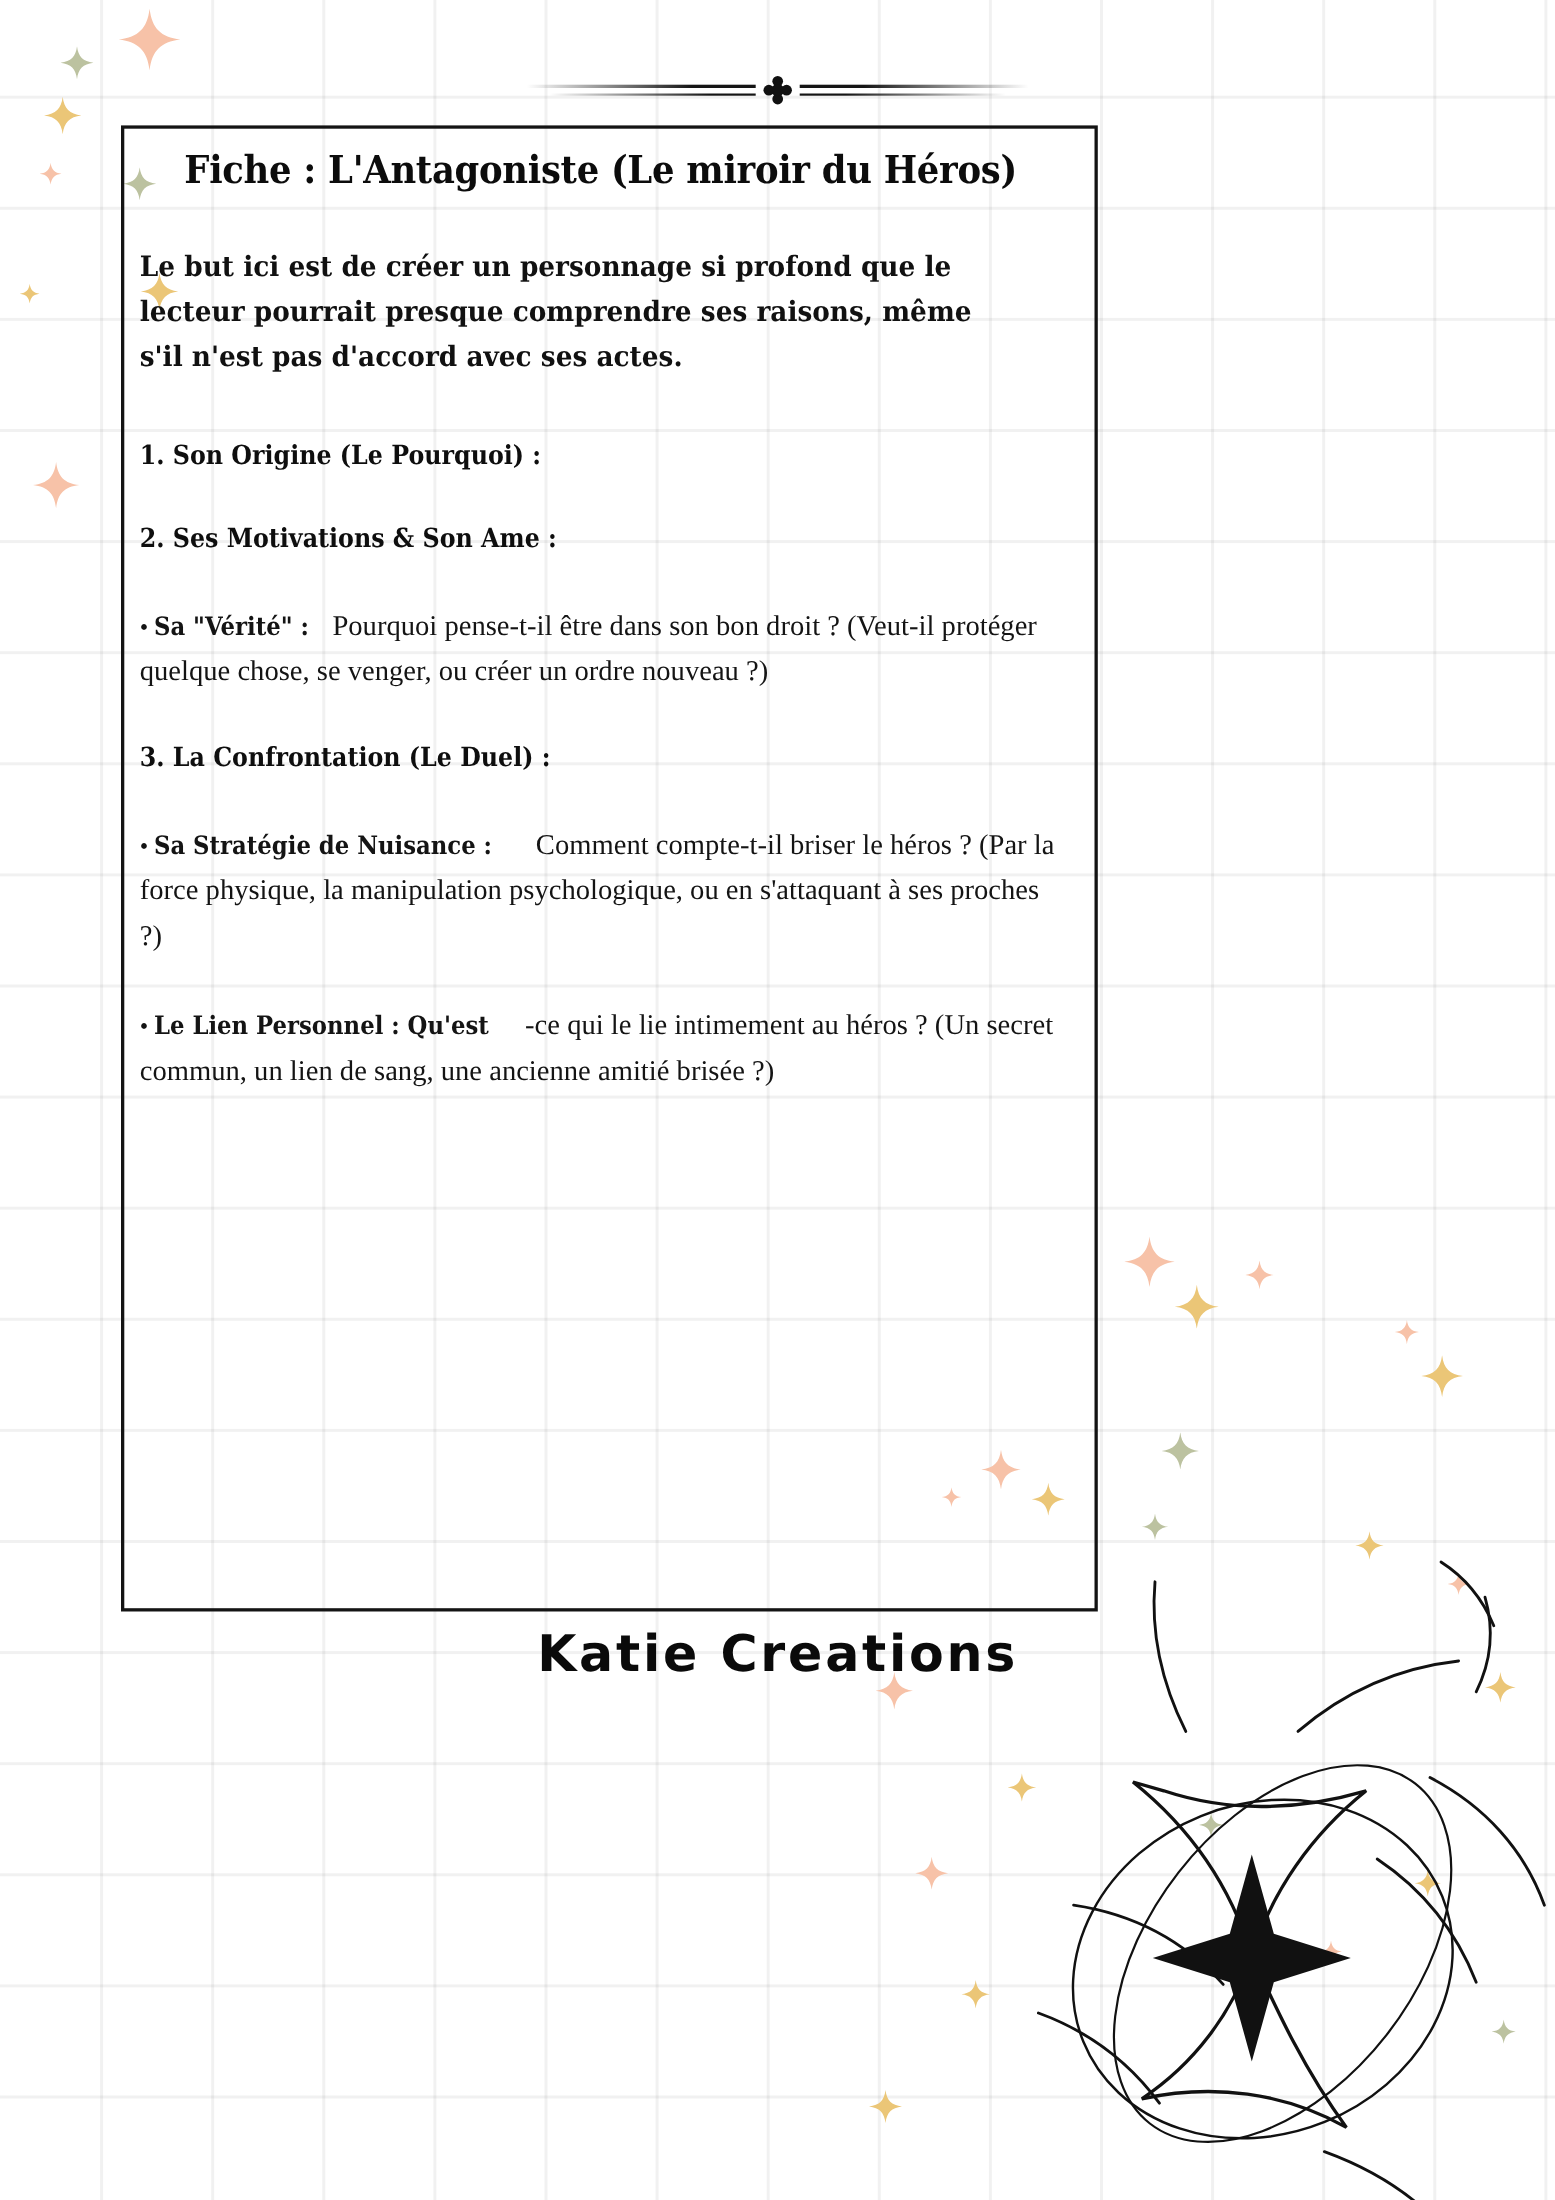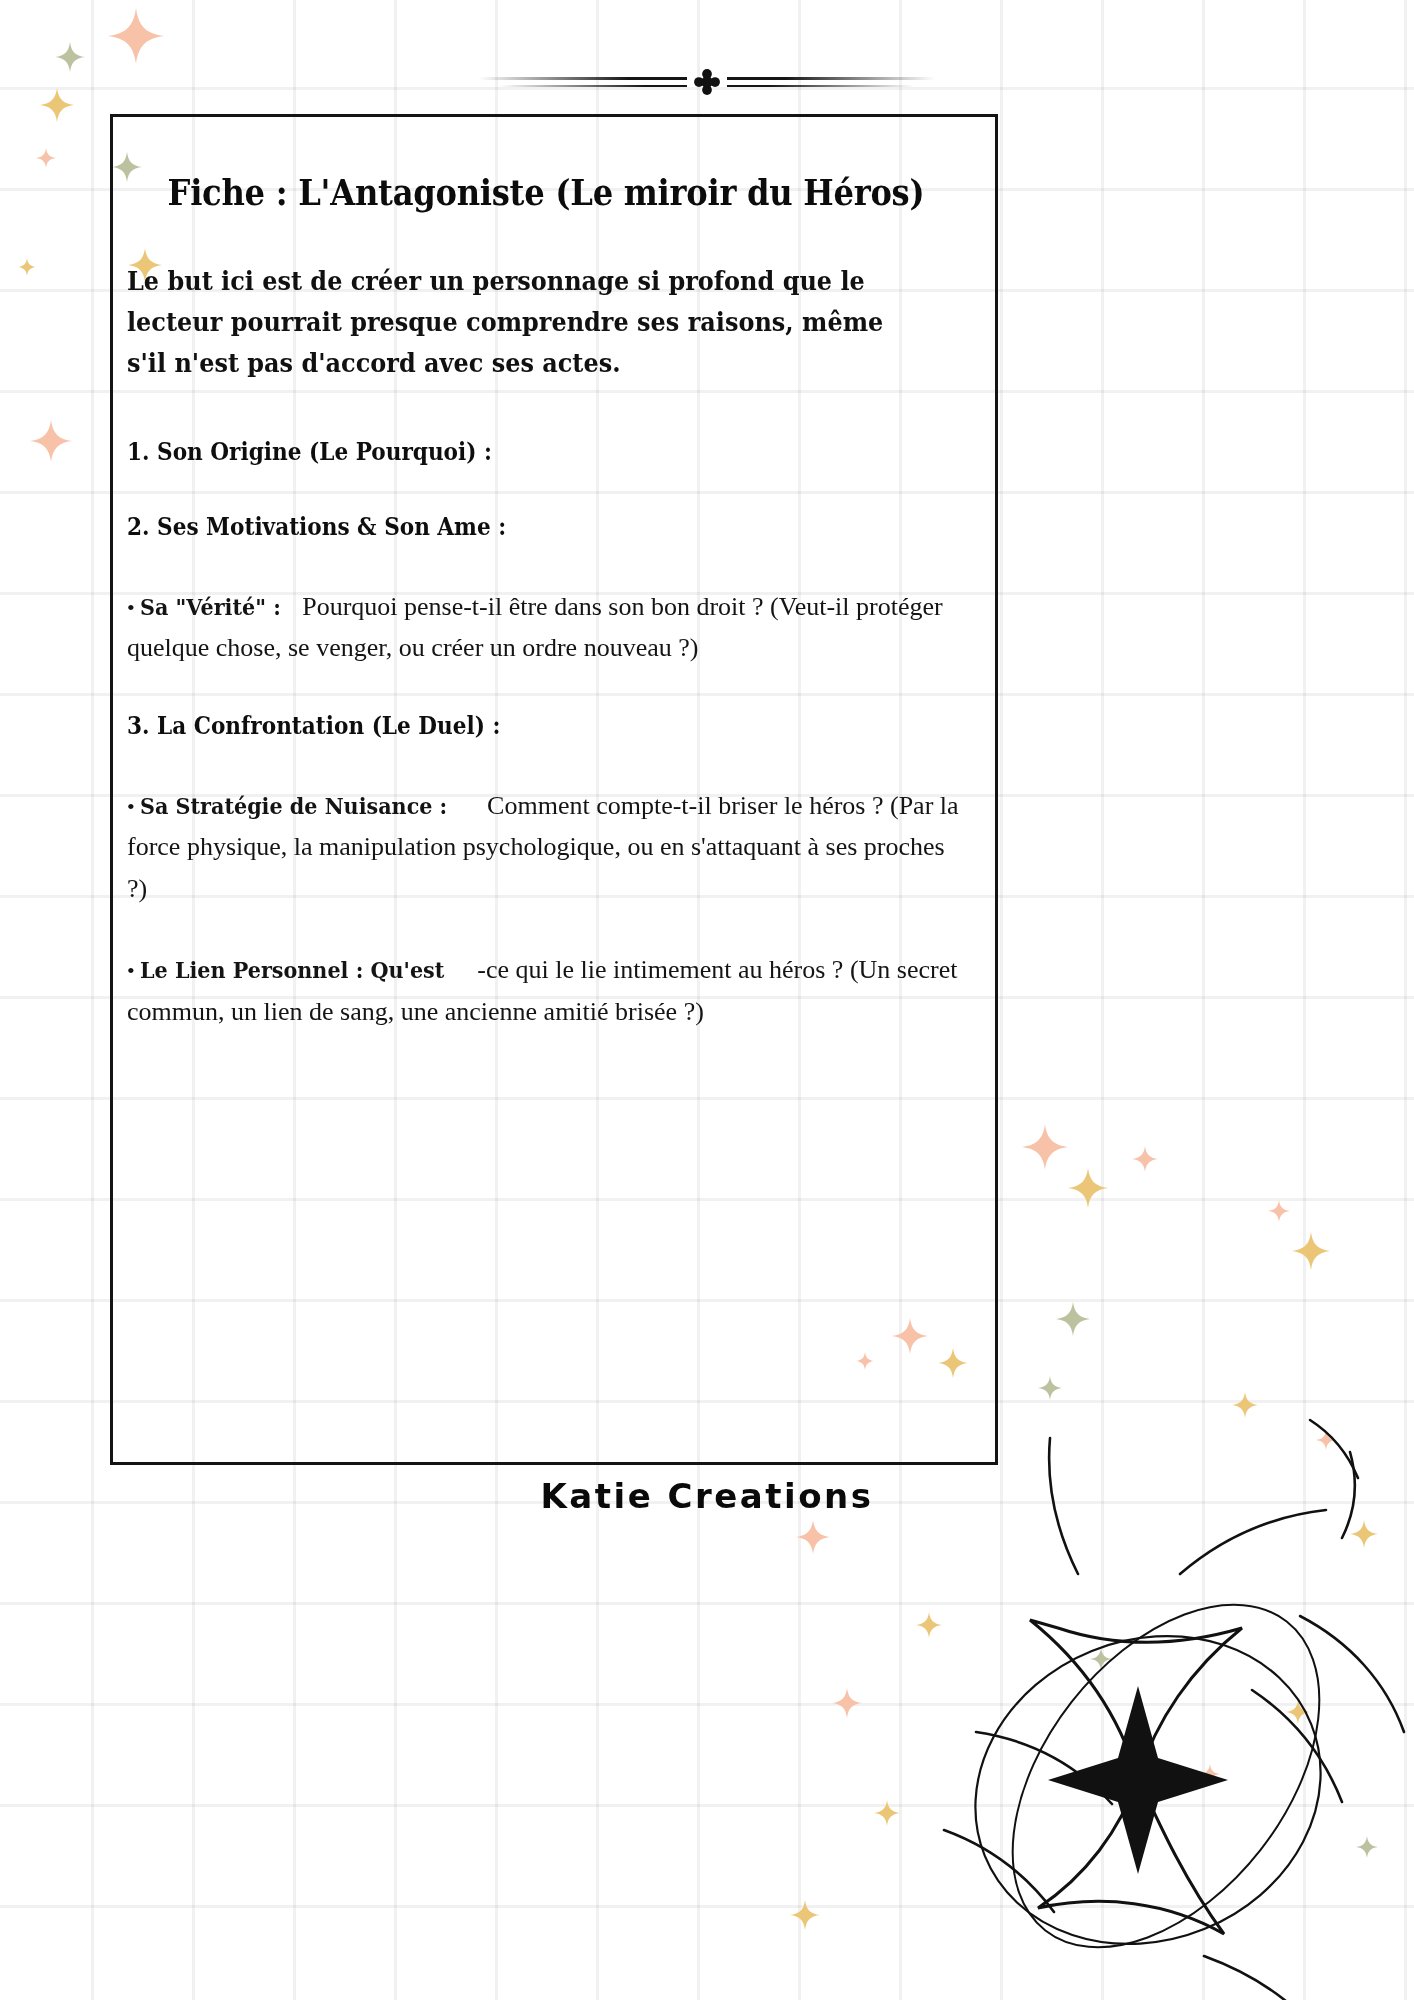--- a/index.html
+++ b/index.html
@@ -73,21 +73,21 @@
     left: 110px;
     top: 114px;
     width: 888px;
     height: 1351px;
     border: 3px solid #141414;
     box-sizing: border-box;
     background: transparent;
   }
 
   .sheet-inner {
-    padding: 54px 30px 0 14px;
+    padding: 16px 30px 0 14px;
   }
 
   h1.doc-title {
     font-family: "DejaVu Serif", "Liberation Serif", serif;
     font-weight: bold;
     font-size: 35px;
     line-height: 1.25;
     text-align: center;
     margin: 0 0 46px 0;
     color: #0c0c0c;
@@ -142,21 +142,21 @@
 
   
   .signature {
     position: absolute;
     left: 0;
     right: 0;
     top: 1476px;
     text-align: center;
     font-family: "DejaVu Sans", sans-serif;
     font-weight: bold;
-    font-size: 34px;
+    font-size: 46px;
     letter-spacing: 2.5px;
     color: #0a0a0a;
   }
 
   
   .burst {
     position: absolute;
     left: 880px;
     top: 1360px;
     width: 534px;

